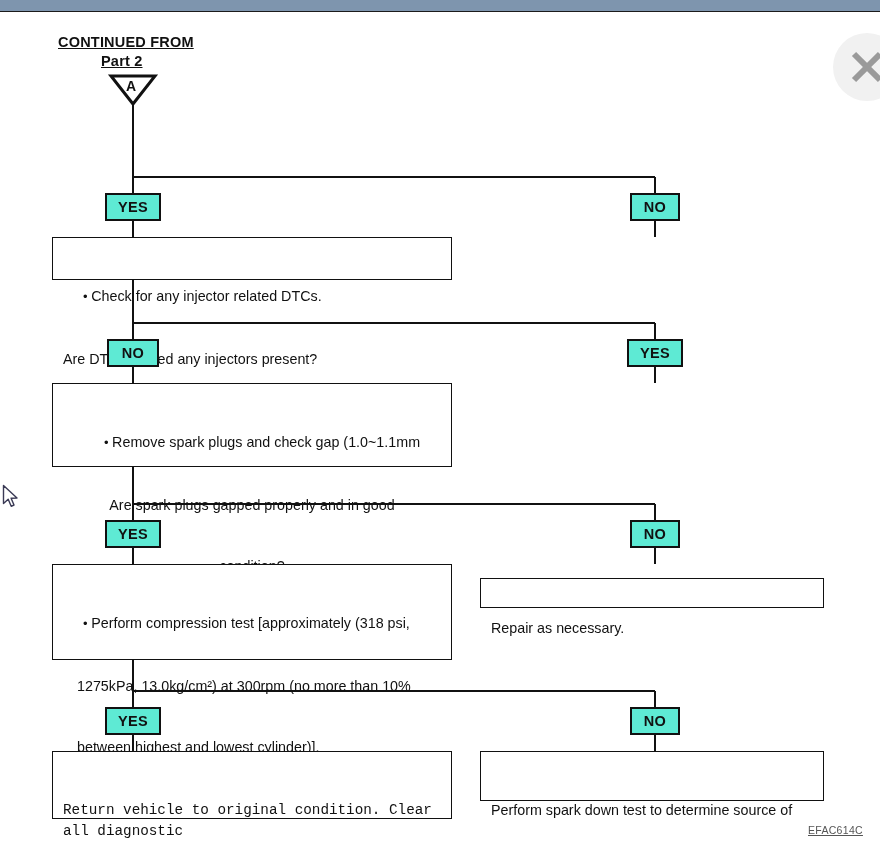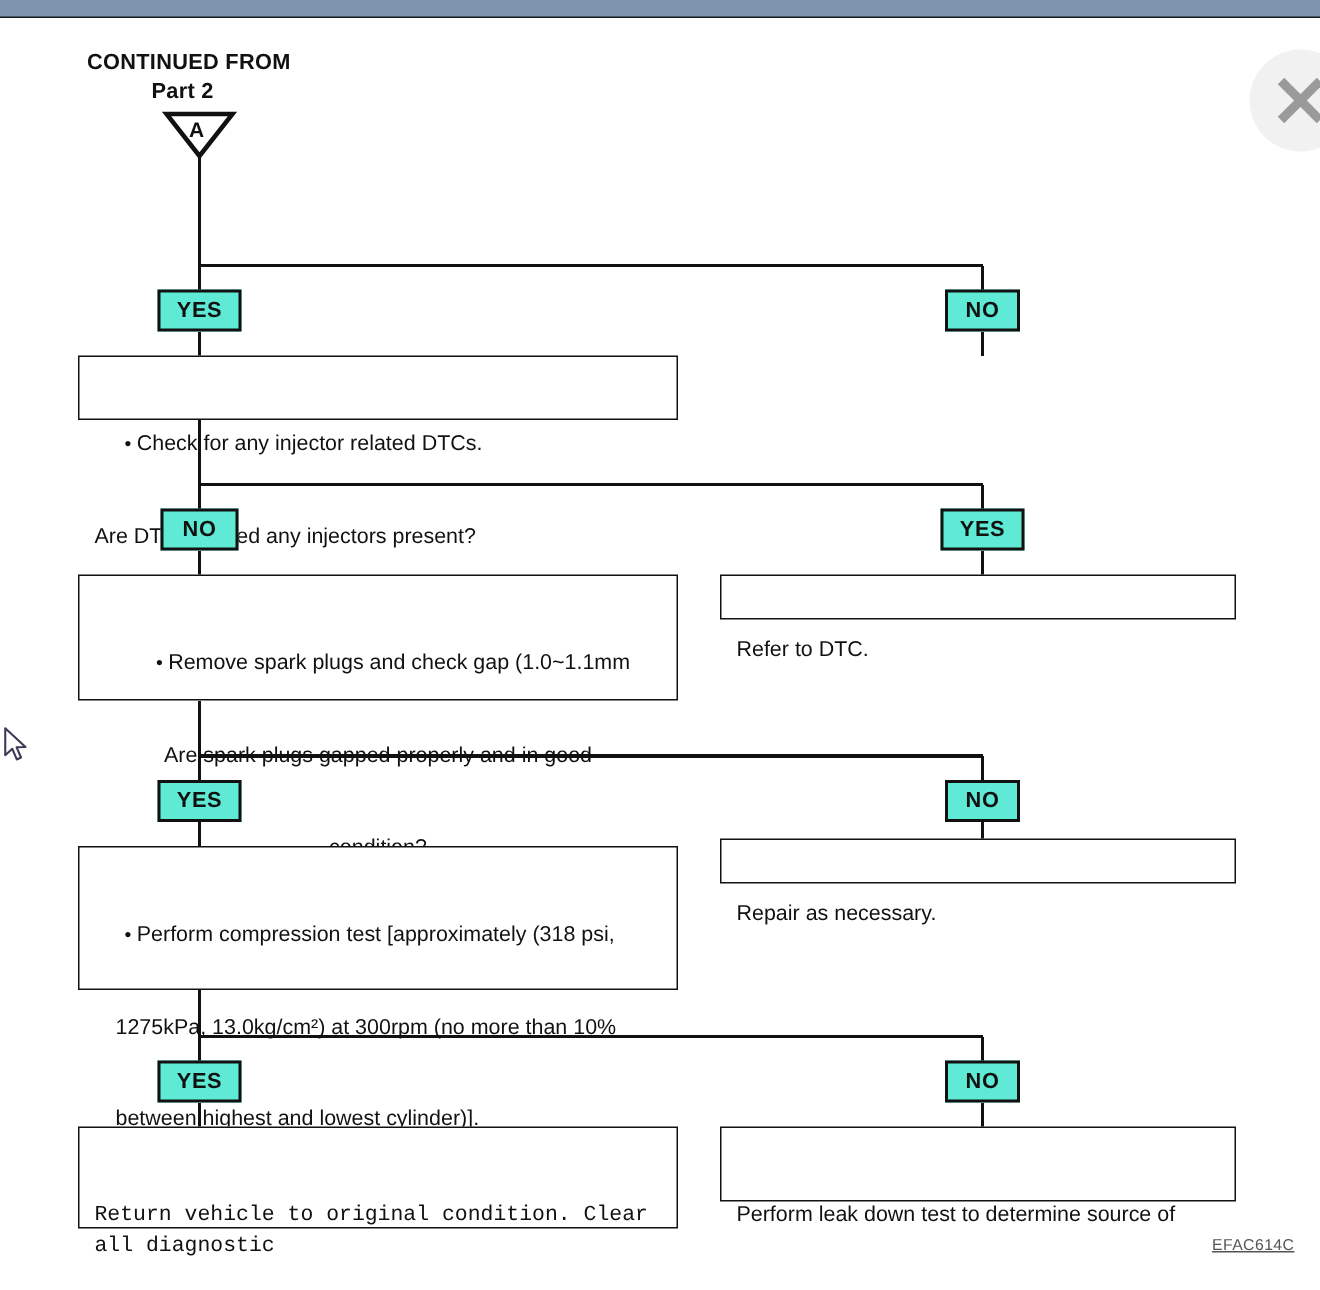--- a/index.html
+++ b/index.html
@@ -54,20 +54,21 @@
   }
 
   
   .heading {
     position: absolute;
     font-weight: bold;
     font-size: 14.5px;
     color: #111;
     letter-spacing: 0.2px;
     white-space: nowrap;
+    text-decoration: underline;
   }
   #heading-line1 { left: 58px; top: 22px; }
   #heading-line2 { left: 101px; top: 41px; }
 
   
   .label-chip {
     position: absolute;
     box-sizing: border-box;
     border: 2px solid #111;
     background: #5eead4;
@@ -195,49 +196,46 @@
 
   <div class="label-chip" style="left:107px; top:327px; width:52px;">NO</div>
   <div class="label-chip" style="left:627px; top:327px; width:56px;">YES</div>
 
   <div class="node-box" style="left:52px; top:371px; width:400px; height:84px;text-align:center;">
     <span class="bullet-line"><span class="dot">•&nbsp;</span><span>Remove spark plugs and check gap (1.0~1.1mm</span></span>
     <span class="plain-line">Are spark plugs gapped properly and in good</span>
     <span class="plain-line">condition?</span>
   </div>
 
-  <div class="node-box" style="left:480px; top:371px; width:344px; height:30px; line-height:17px;">
-    <span class="plain-line">Refer to DTC.</span>
-  </div>
 
   <div class="label-chip" style="left:105px; top:508px; width:56px;">YES</div>
   <div class="label-chip" style="left:630px; top:508px; width:50px;">NO</div>
 
   <div class="node-box" style="left:52px; top:552px; width:400px; height:96px;">
     <span class="bullet-line"><span class="dot">•&nbsp;</span><span>Perform compression test [approximately (318 psi,</span></span>
     <span class="cont-line">1275kPa, 13.0kg/cm²) at 300rpm (no more than 10%</span>
     <span class="cont-line">between highest and lowest cylinder)].</span>
     <span class="plain-line">Is compression OK?</span>
   </div>
 
-  <div class="node-box" style="left:480px; top:547px; width:344px; height:30px; line-height:17px;">
+  <div class="node-box" style="left:480px; top:566px; width:344px; height:30px; line-height:17px;">
     <span class="plain-line">Repair as necessary.</span>
   </div>
 
   <div class="label-chip" style="left:105px; top:695px; width:56px;">YES</div>
   <div class="label-chip" style="left:630px; top:695px; width:50px;">NO</div>
 
   <div class="node-box" style="left:52px; top:739px; width:400px; height:68px;font-family:Liberation Mono, monospace;">
     <span class="plain-line">Return vehicle to original condition. Clear all diagnostic</span>
     
     
   </div>
 
   <div class="node-box" style="left:480px; top:739px; width:344px; height:50px;">
-    <span class="plain-line">Perform leak down test to determine source of</span>
+    <span class="plain-line">Perform spark down test to determine source of</span>
     
   </div>
 
   <div id="figure-code">EFAC614C</div>
 </div>
 
 <svg id="mouse-cursor" width="18" height="26" viewBox="0 0 18 26">
   <path d="M1.5,1.5 L1.5,19.5 L6.2,15.2 L9.2,22.3 L12.0,21.0 L9.1,14.2 L15.0,14.0 Z" fill="#ffffff" stroke="#3a3a55" stroke-width="1.4" stroke-linejoin="round"></path>
 </svg>
 

